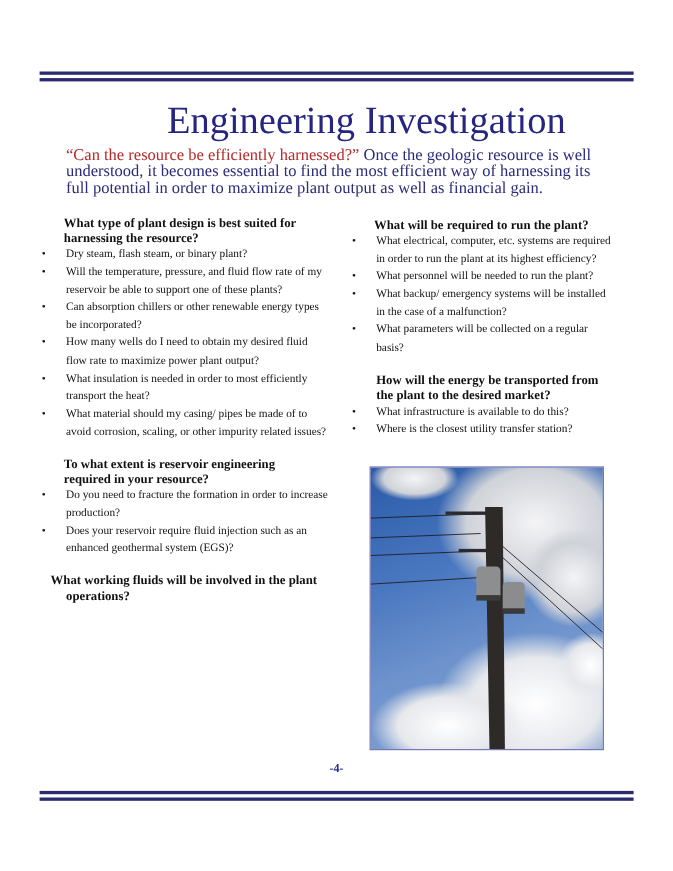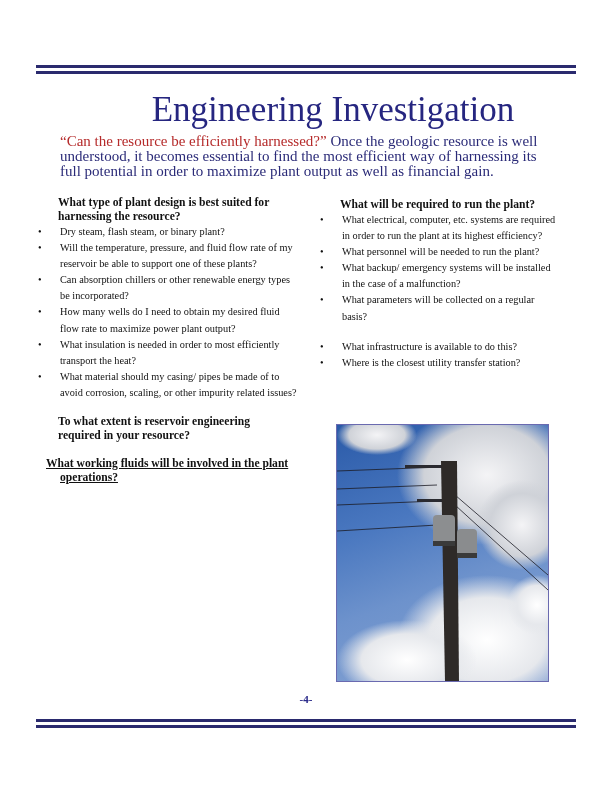--- a/index.html
+++ b/index.html
@@ -33,37 +33,42 @@
       <li>Dry steam, flash steam, or binary plant?</li>
       <li>Will the temperature, pressure, and fluid flow rate of my reservoir be able to support one of these plants?</li>
       <li>Can absorption chillers or other renewable energy types be incorporated?</li>
       <li>How many wells do I need to obtain my desired fluid flow rate to maximize power plant output?</li>
       <li>What insulation is needed in order to most efficiently transport the heat?</li>
       <li>What material should my casing/ pipes be made of to avoid corrosion, scaling, or other impurity related issues?</li>
     </ul>
   </div>
   <div style="margin-top:14px;">
     <h3 style="padding-left:20px; padding-right:30px;">To what extent is reservoir engineering required in your resource?</h3>
+    <ul>
+      <li>Do you need to fracture the formation in order to increase production?</li>
+      <li>Does your reservoir require fluid injection such as an enhanced geothermal system (EGS)?</li>
+    </ul>
   </div>
-  <div style="margin-top:14px;text-decoration:underline;">
+  <div style="margin-top:14px;">
     <h3 style="padding-left:22px; text-indent:-14px;">What working fluids will be involved in the plant operations?</h3>
   </div>
 </div>
 
 <div class="col" style="left:320px; top:198px; width:240px;">
   <div>
     <h3 style="padding-left:20px;">What will be required to run the plant?</h3>
     <ul>
       <li>What electrical, computer, etc. systems are required in order to run the plant at its highest efficiency?</li>
       <li>What personnel will be needed to run the plant?</li>
       <li>What backup/ emergency systems will be installed in the case of a malfunction?</li>
       <li>What parameters will be collected on a regular basis?</li>
     </ul>
   </div>
   <div style="margin-top:14px;">
+    <h3 style="padding-left:22px;">How will the energy be transported from the plant to the desired market?</h3>
     <ul>
       <li>What infrastructure is available to do this?</li>
       <li>Where is the closest utility transfer station?</li>
     </ul>
   </div>
 </div>
 
 <div class="photo">
   <svg width="211" height="256" viewBox="0 0 211 256">
     <defs>

